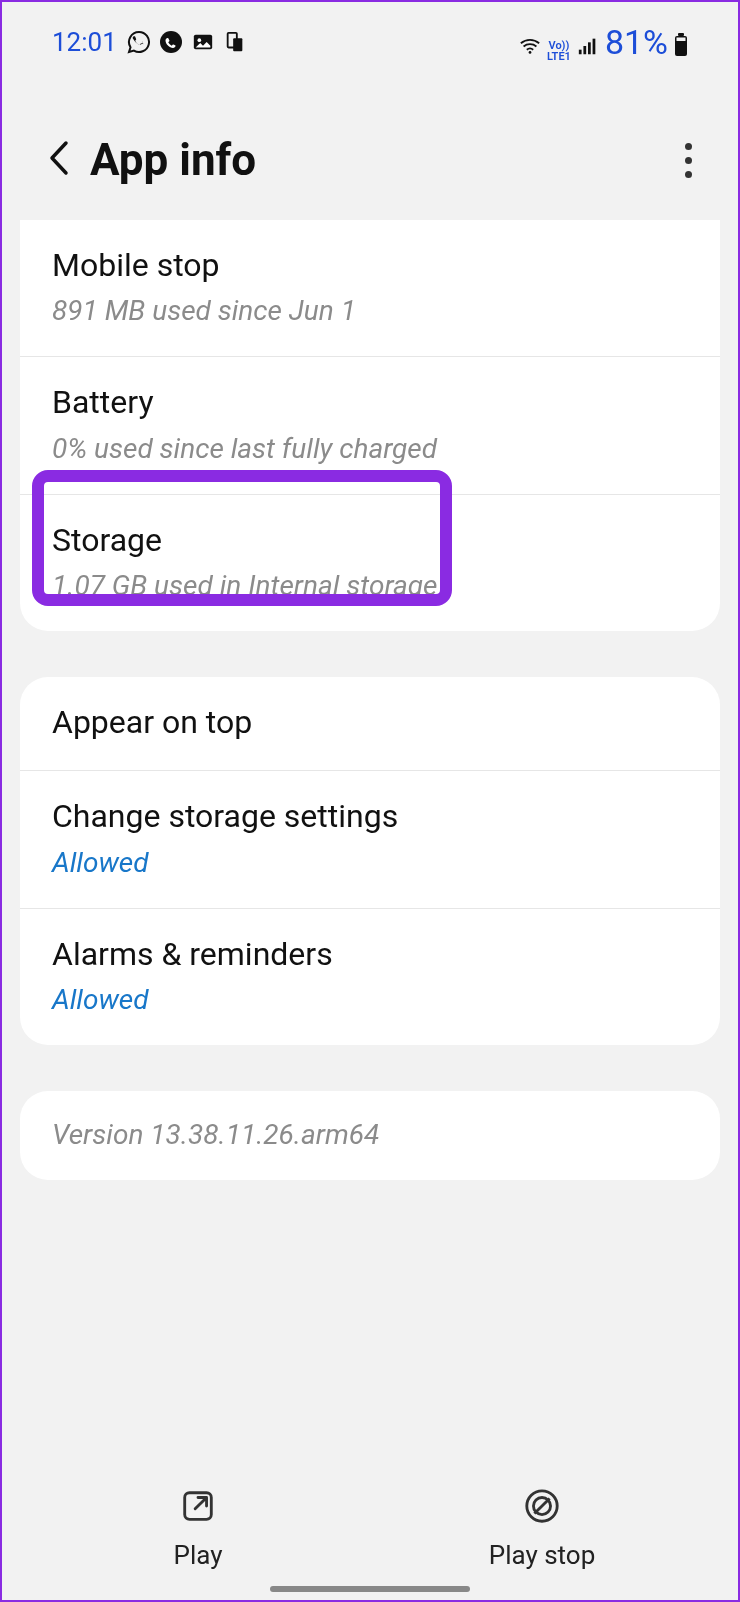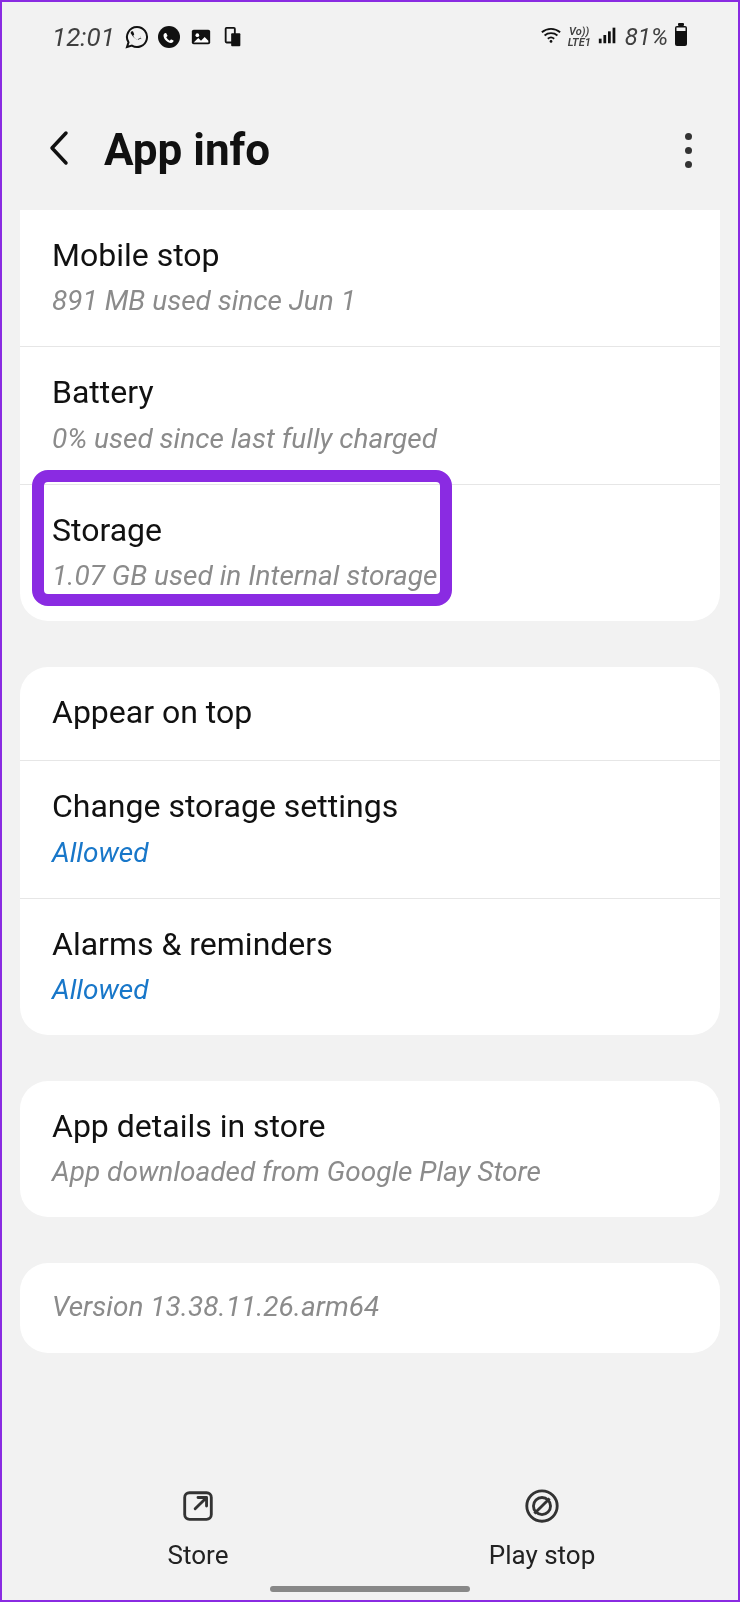--- a/index.html
+++ b/index.html
@@ -13,37 +13,36 @@
       overflow: hidden;
     }
 
     
     .status-bar {
       display: flex;
       justify-content: space-between;
       align-items: center;
       padding: 20px 50px 14px 50px;
       font-size: 26px;
-      color: #404040;
+      color: #1d4ed8;
       font-weight: 400;
-      font-style: italic;
     }
     .status-left { display: flex; align-items: center; gap: 10px; }
-    .status-right { display: flex; align-items: center; gap: 6px; font-size: 22px; }
+    .status-right { display: flex; align-items: flex-end; gap: 6px; font-size: 22px; }
     .status-icons { display: flex; gap: 8px; align-items: center; }
     .status-ic { width: 24px; height: 24px; display: inline-flex; align-items: center; justify-content: center; }
 
     
     .header {
       display: flex;
       align-items: center;
       justify-content: space-between;
       padding: 58px 38px 30px 44px;
     }
-    .header-left { display: flex; align-items: center; gap: 34px; justify-content: center; }
+    .header-left { display: flex; align-items: center; gap: 20px; justify-content: center; }
     .back-chevron { width: 24px; height: 38px; }
     .header-title { font-size: 44px; font-weight: 700; color: #111; }
     .more-dot { display: flex; flex-direction: column; gap: 7px; padding: 8px; }
     .dot { width: 7px; height: 7px; background: #333; border-radius: 50%; }
 
     
     .card {
       background: #fff;
       border-radius: 28px;
       margin: 0 18px 46px 18px;
@@ -151,21 +150,21 @@
       <span>LTE1</span>
     </span>
     <span>
       <svg viewBox="0 0 24 24" width="22" height="22">
           <rect x="2" y="16" width="3" height="5" fill="#111"></rect>
           <rect x="7" y="12" width="3" height="9" fill="#111"></rect>
           <rect x="12" y="8" width="3" height="13" fill="#111"></rect>
           <rect x="17" y="4" width="3" height="17" fill="#111"></rect>
         </svg>
     </span>
-    <span style="font-size:24px">81%</span>
+    <span style="font-size:34px">81%</span>
     <span>
       <svg viewBox="0 0 14 24" width="14" height="24">
           <rect x="1" y="3" width="12" height="20" rx="2" fill="#111"></rect>
           <rect x="4" y="0" width="6" height="3" rx="1" fill="#111"></rect>
           <rect x="2.5" y="4.5" width="9" height="3.5" fill="#f2f2f2"></rect>
         </svg>
     </span>
   </div>
 </div>
 
@@ -209,46 +208,40 @@
   <div class="row">
     <div class="row-title">Change storage settings</div>
     <div class="row-sub accent">Allowed</div>
   </div>
   <div class="row">
     <div class="row-title">Alarms &amp; reminders</div>
     <div class="row-sub accent">Allowed</div>
   </div>
 </div>
 
-<div class="card">
-  <div class="row">
-    <div class="row-title">App details in store</div>
-    <div class="row-sub">App downloaded from Google Play Store</div>
-  </div>
-</div>
 
 <div class="card version-card">
   <div class="row">
     <div class="row-sub">Version 13.38.11.26.arm64</div>
   </div>
 </div>
 
 </div>
 
 <div class="highlight-box"></div>
 
 <div class="bottom-bar">
   <div class="action">
     <span class="action-icon">
       <svg viewBox="0 0 40 40" width="38" height="38">
           <rect x="6" y="6" width="28" height="28" rx="5" fill="none" stroke="#333" stroke-width="3"></rect>
           <path d="M17 23 L28 12 M20 11 h9 v9" fill="none" stroke="#333" stroke-width="3" stroke-linecap="round" stroke-linejoin="round"></path>
         </svg>
     </span>
-    <span class="action-label">Store</span>
+    <span class="action-label">Play</span>
   </div>
   <div class="action">
     <span class="action-icon">
       <svg viewBox="0 0 40 40" width="38" height="38">
           <circle cx="20" cy="20" r="16" fill="none" stroke="#333" stroke-width="3"></circle>
           <circle cx="20" cy="20" r="9" fill="none" stroke="#333" stroke-width="3"></circle>
           <line x1="12" y1="28" x2="28" y2="12" stroke="#333" stroke-width="3"></line>
         </svg>
     </span>
     <span class="action-label">Play stop</span>

